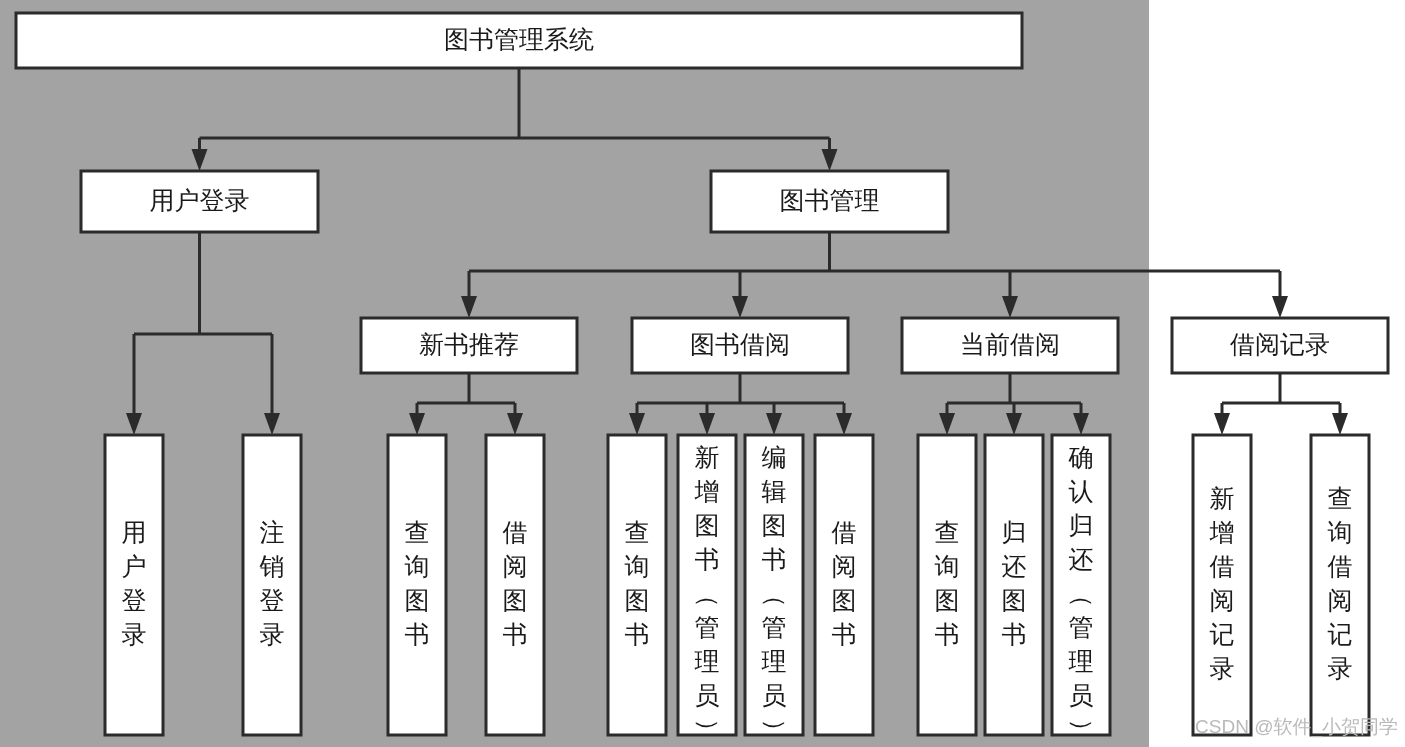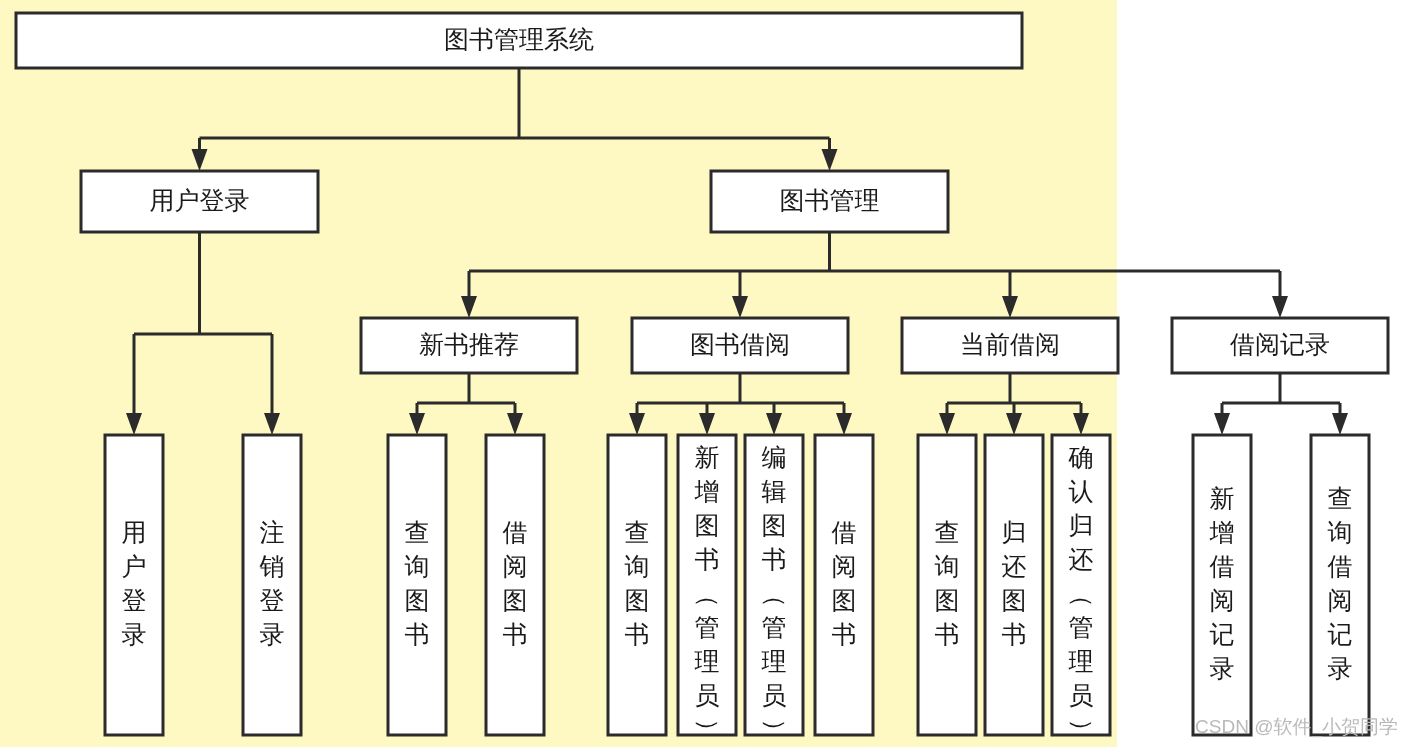--- a/index.html
+++ b/index.html
@@ -10,21 +10,22 @@
   body {
     width: 1405px;
     height: 747px;
     font-family: "Liberation Sans", "DejaVu Sans", sans-serif;
     overflow: hidden;
   }
   #diagram-root {
     position: relative;
     width: 1117px;
     height: 747px;
-    background: #fef9c3;
+    background: #a3a3a3;
+    padding-left: 32px;
   }
   svg.diagram-canvas {
     position: absolute;
     top: 0;
     left: 0;
     width: 1405px;
     height: 747px;
     display: block;
   }
   .node-box {

